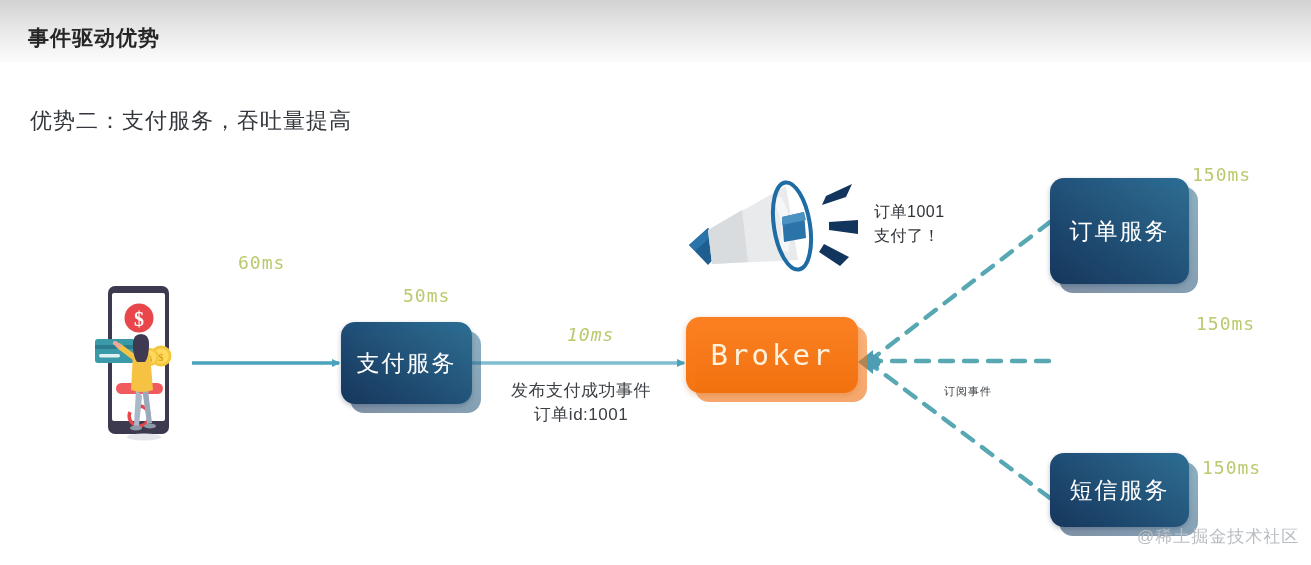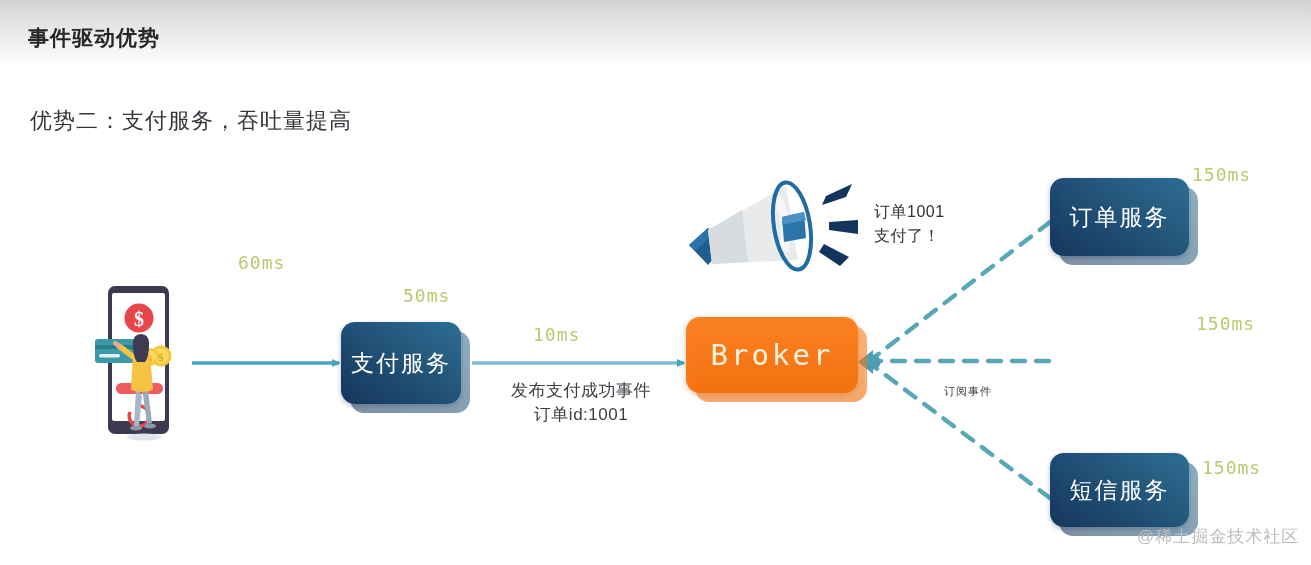--- a/index.html
+++ b/index.html
@@ -49,35 +49,35 @@
   }
   .svc::after{ background:linear-gradient(215deg,#2f6d8e,#17365b); opacity:.55; }
   .broker {
     background:linear-gradient(180deg,#fb8021 0%, #f97a1c 45%, #f6730f 100%);
     font-family:"DejaVu Sans Mono","Liberation Mono",monospace;
     font-size:29px; color:#fdf2dc; letter-spacing:3px;
     box-shadow:0 2px 6px rgba(160,70,10,.30);
   }
   .broker::after{ background:linear-gradient(180deg,#f9801f,#ee6d0c); opacity:.6; }
 
-  #node-pay     { left:341px; top:260px; width:120px; height:82px; }
+  #node-pay     { left:341px; top:260px; width:131px; height:82px; }
   #node-broker  { left:686px; top:255px; width:172px; height:76px; }
-  #node-order   { left:1050px; top:116px; width:139px; height:78px; }
+  #node-order   { left:1050px; top:116px; width:139px; height:106px; }
   #node-stock   { left:1050px; top:254px; width:139px; height:85px; }
   #node-sms     { left:1050px; top:391px; width:139px; height:74px; }
 
   
   .ms-label {
     position:absolute;
     font-family:"DejaVu Sans Mono","Liberation Mono",monospace;
     font-size:18px; color:#b9ca6e; letter-spacing:1px; z-index:7;
   }
   #ms-60    { left:238px; top:190px; }
   #ms-50    { left:403px; top:223px; }
-  #ms-10    { left:533px; top:262px; }
+  #ms-10    { left:567px; top:262px;font-style:italic; }
   #ms-150-a { left:1192px; top:102px; }
   #ms-150-b { left:1196px; top:251px; }
   #ms-150-c { left:1202px; top:395px; }
 
   
   .caption {
     position:absolute; color:#3c4045; z-index:7; text-align:center;
     line-height:1.42;
   }
   #cap-publish { left:496px; top:317px; width:170px; font-size:17px; letter-spacing:.5px; }

